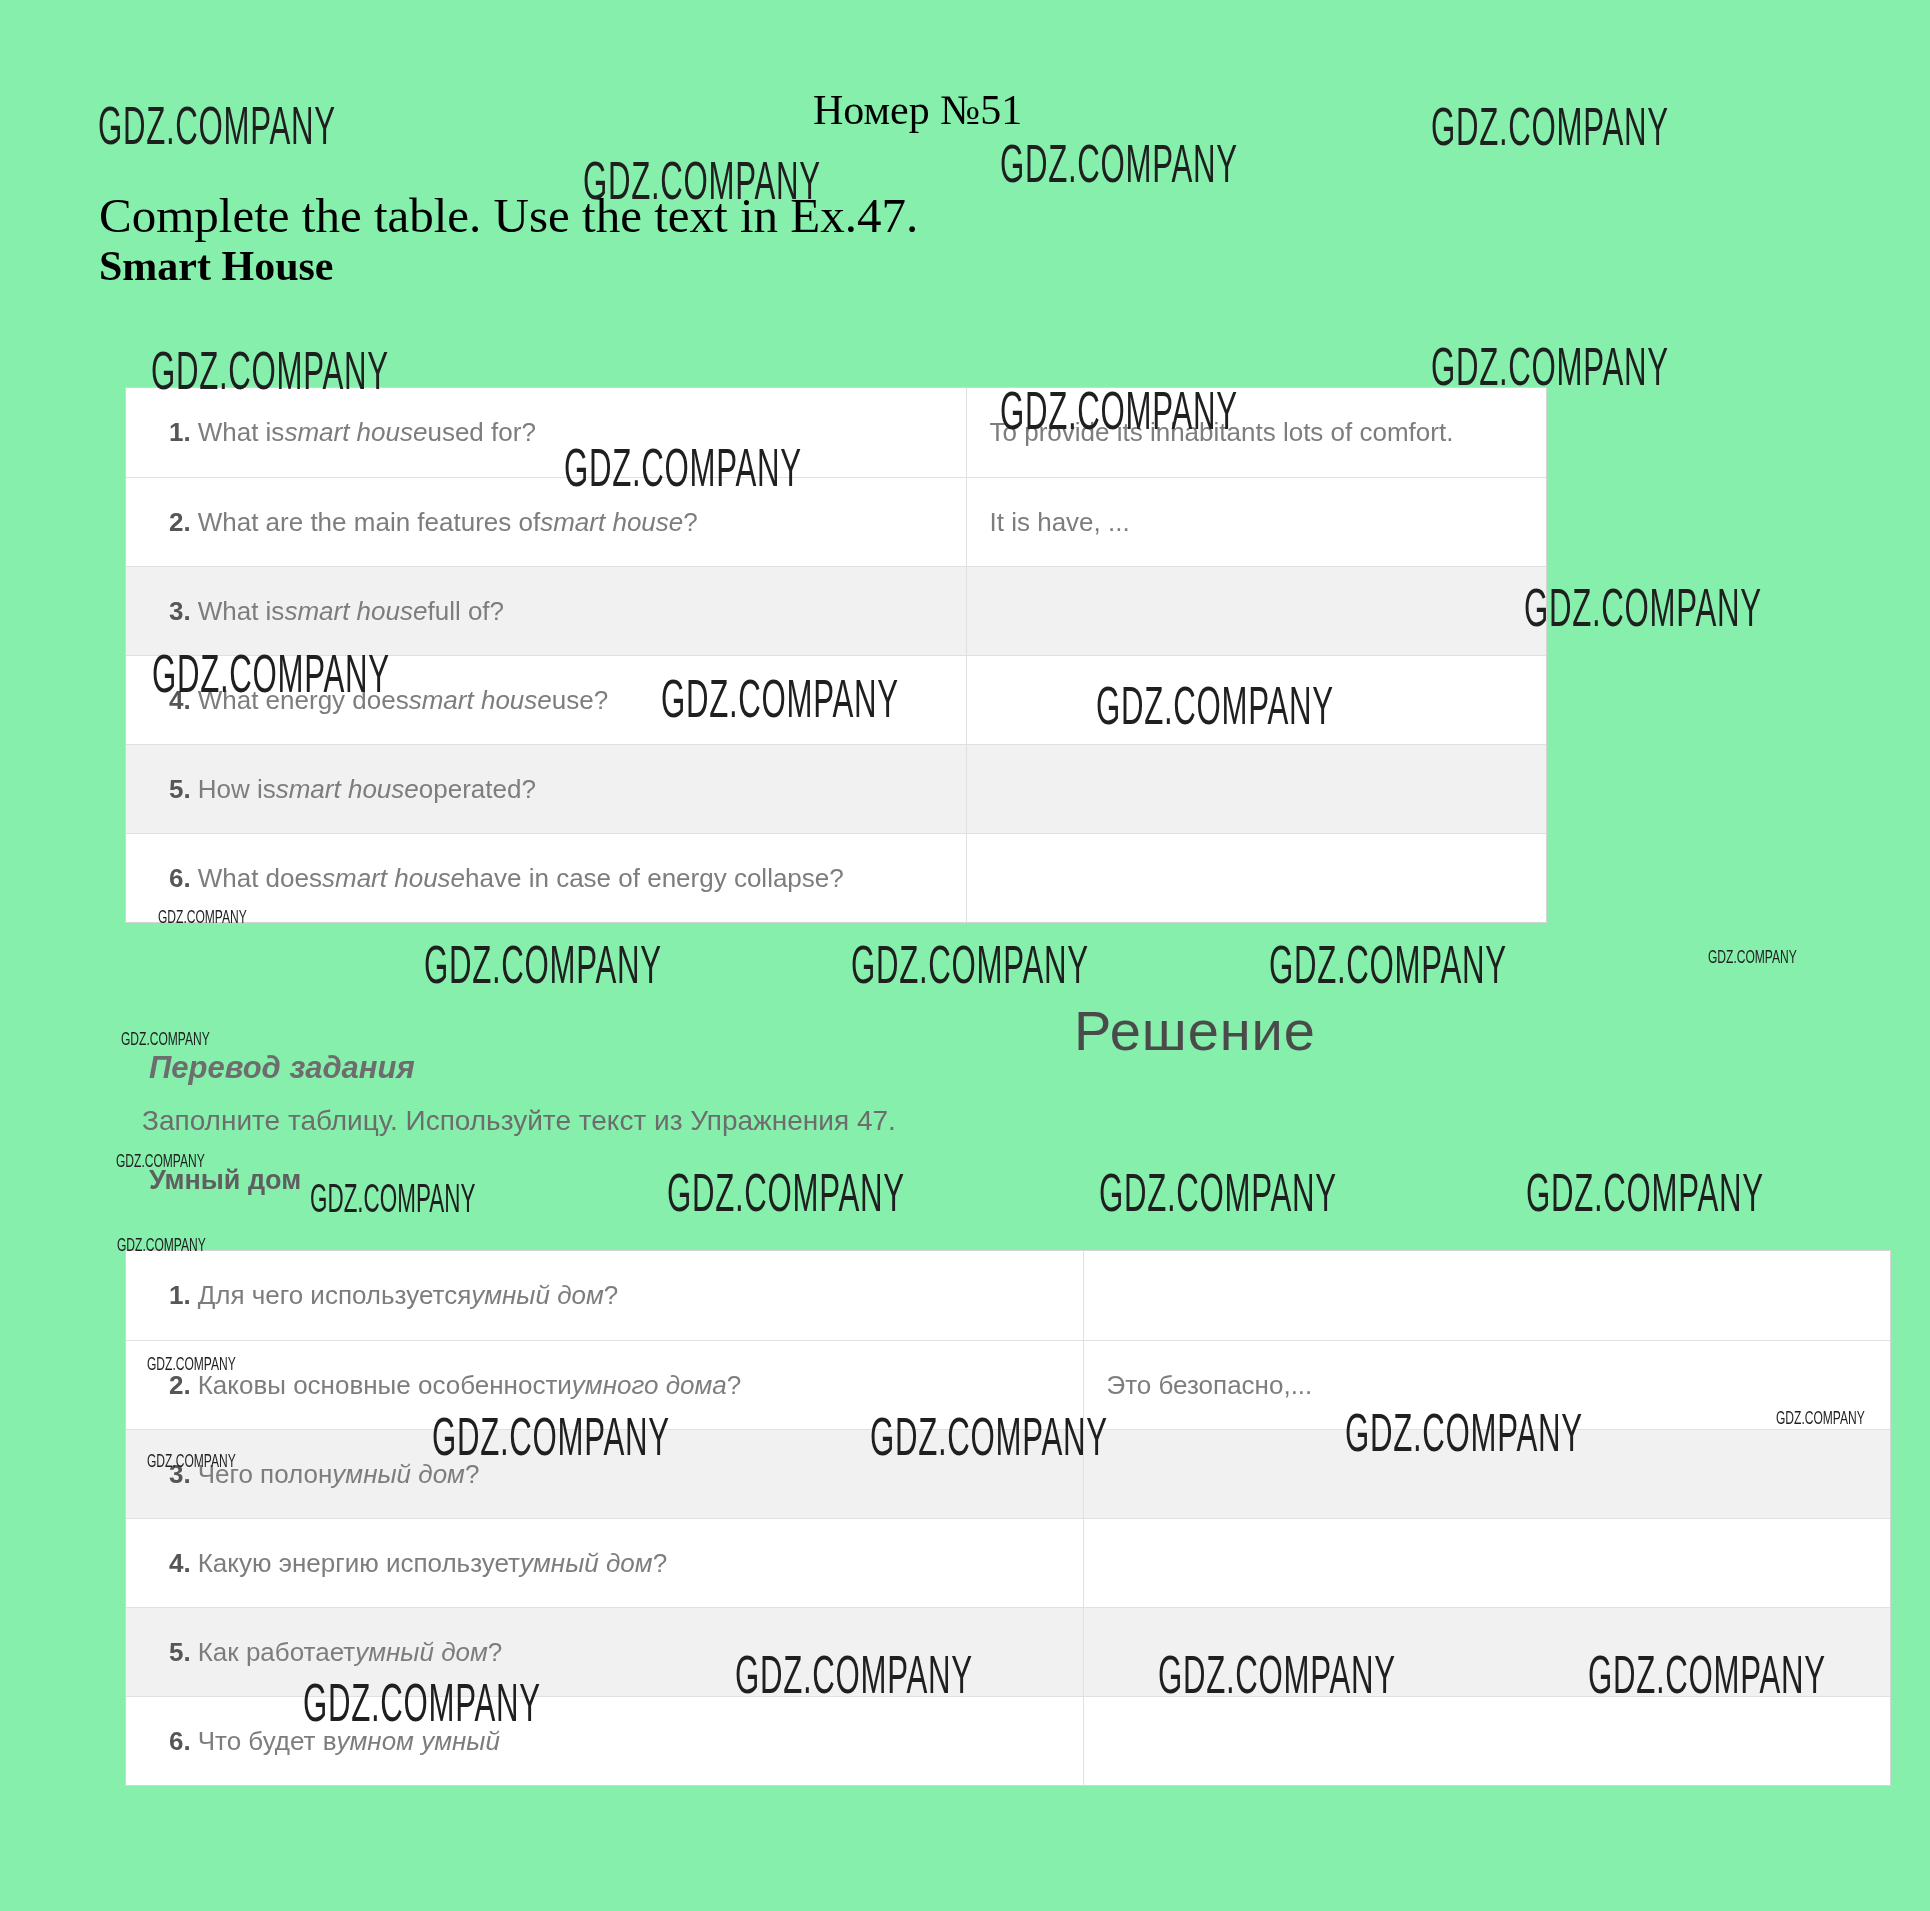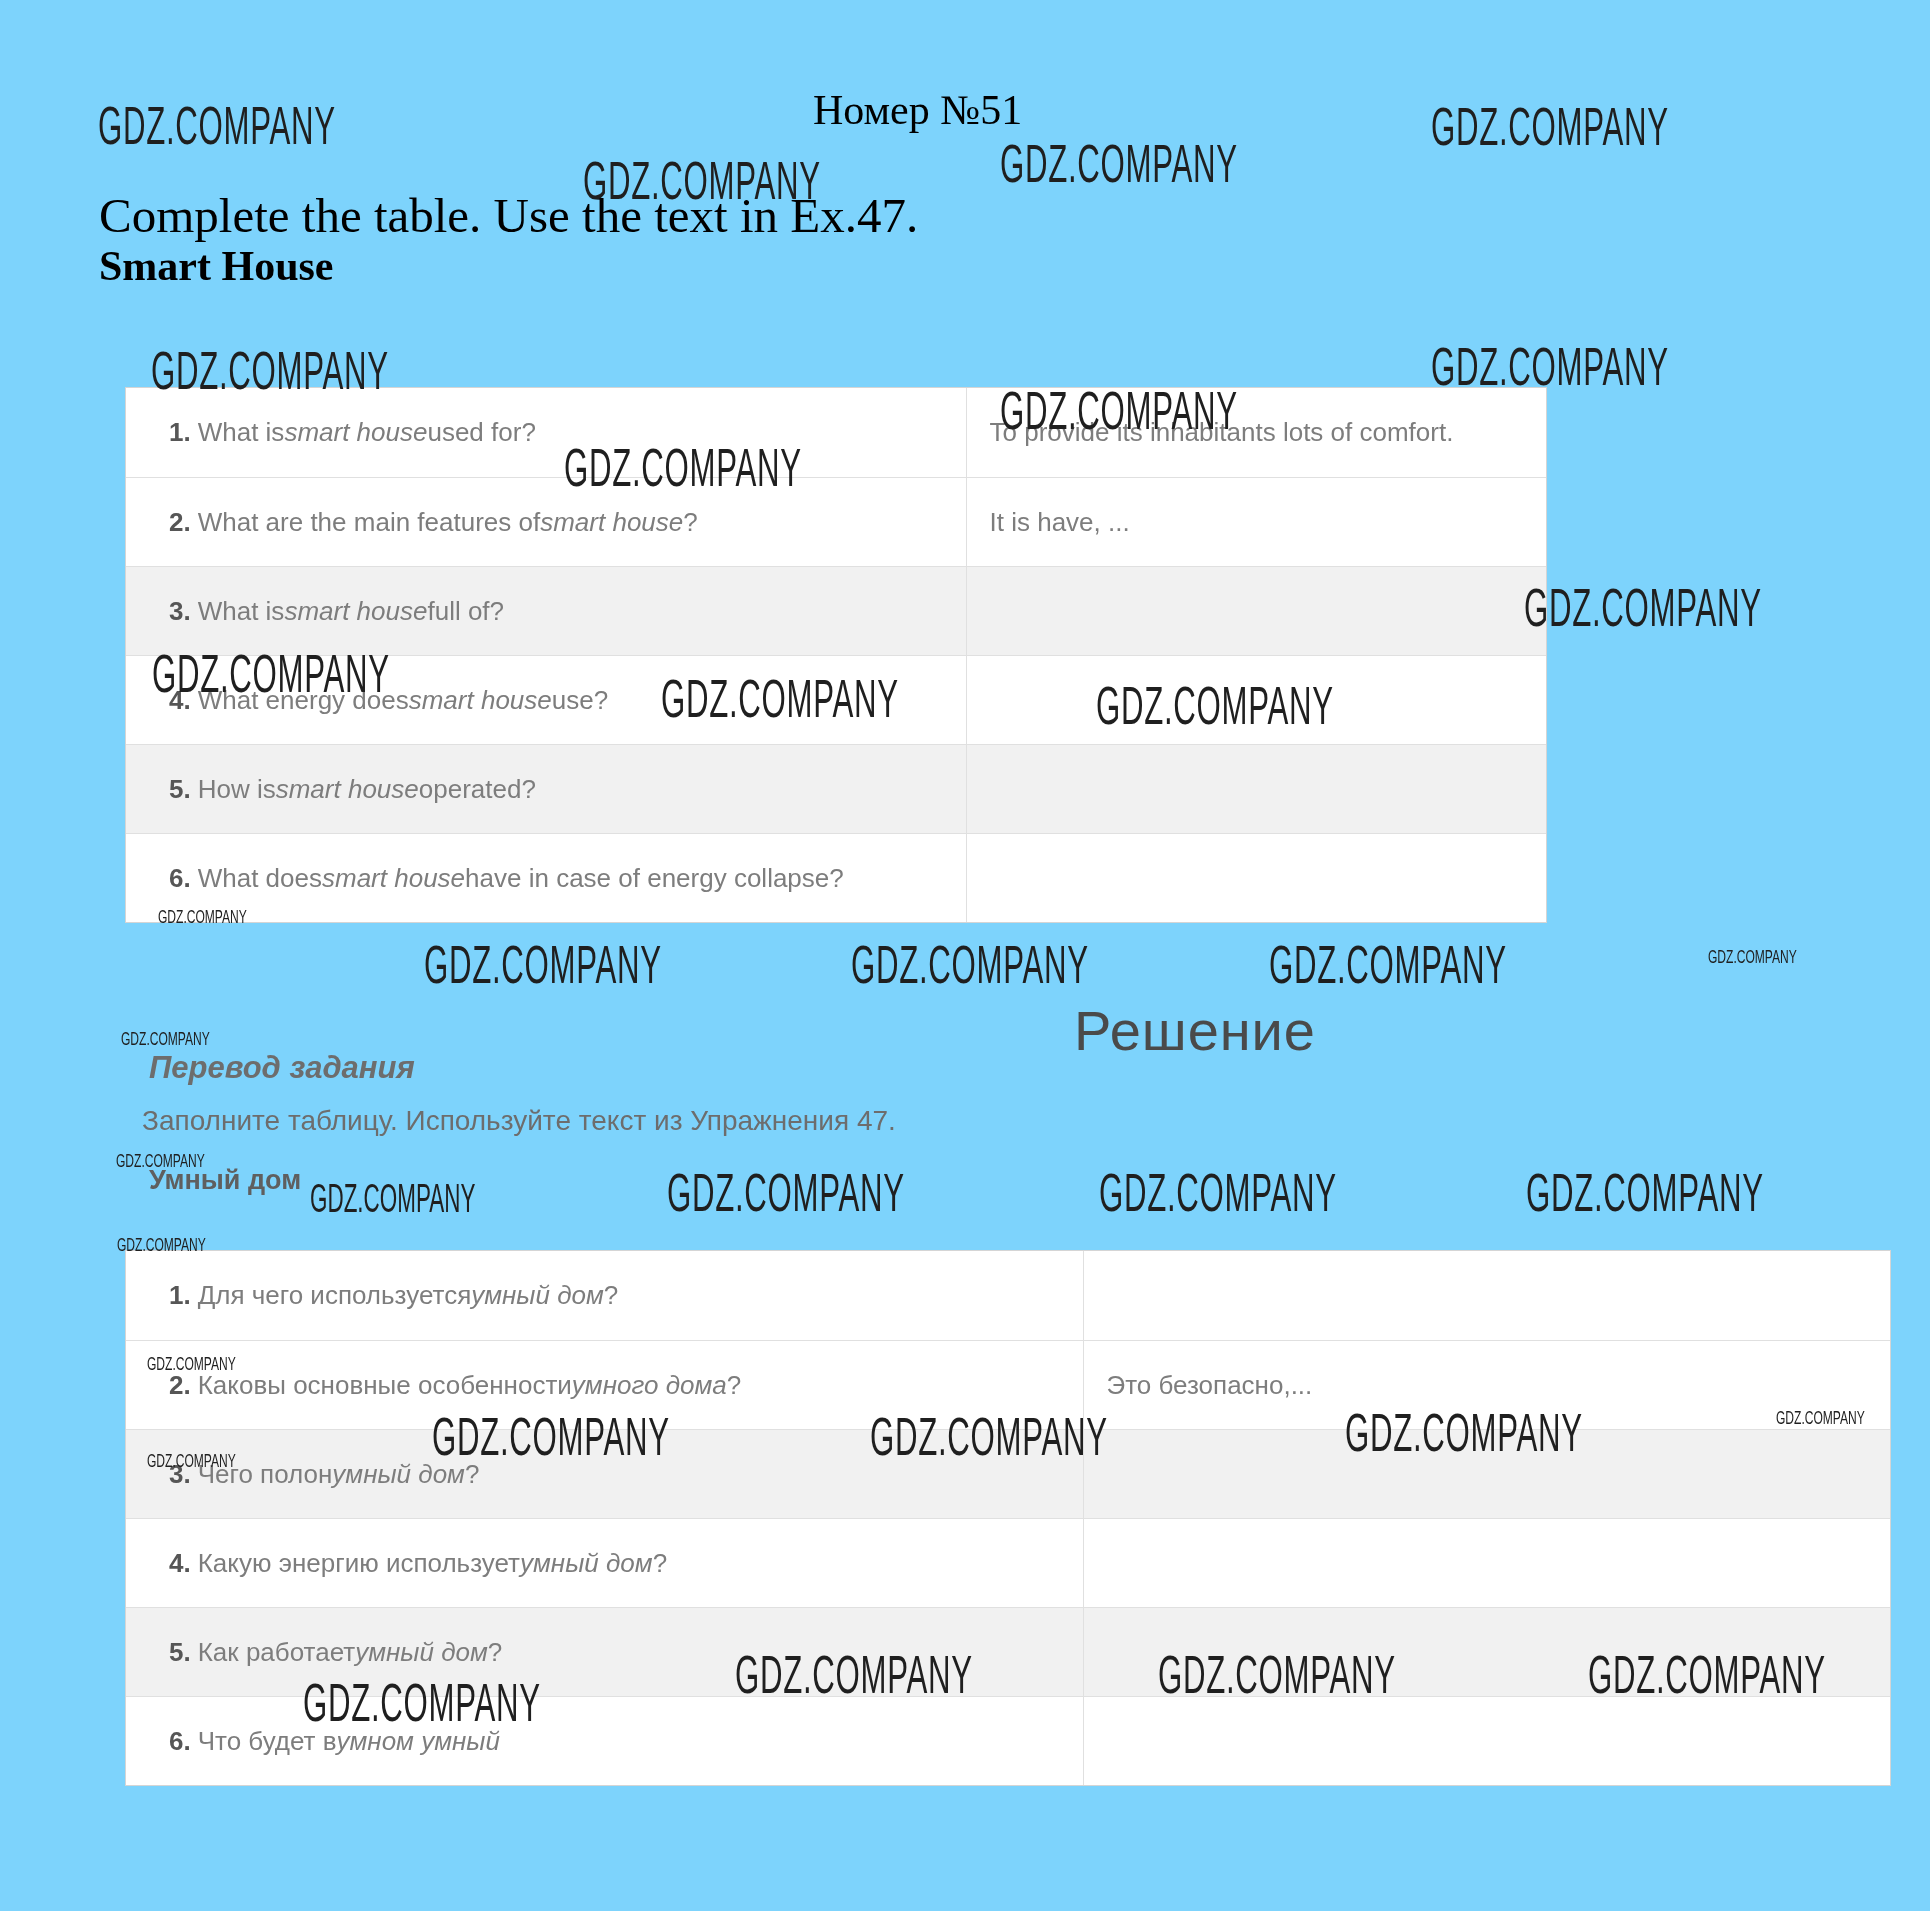--- a/index.html
+++ b/index.html
@@ -1,17 +1,17 @@
 <!DOCTYPE html>
 <html style="font-size:14px"><head>
 <meta charset="utf-8">
 <style>
   html,body{margin:0;padding:0;background:#ffffff;}
   .page{
-    position:relative;width:1930px;height:1911px;background:#7dd3fc;overflow:hidden;
+    position:relative;width:1930px;height:1911px;background:#86efac;overflow:hidden;
     font-family:"Liberation Sans",sans-serif;
   }
   
   #wm-layer{position:absolute;inset:0;z-index:9;pointer-events:none;}
   .wm{
     position:absolute;white-space:nowrap;color:#1f1f1f;line-height:1;
     transform-origin:left top;font-family:"Liberation Sans",sans-serif;font-weight:400;
   }
   .wm.l{font-size:40px;letter-spacing:0.9px;transform:scale(0.78,1.32);}
   .wm.m{font-size:33px;transform:scale(0.68,1.25);}

